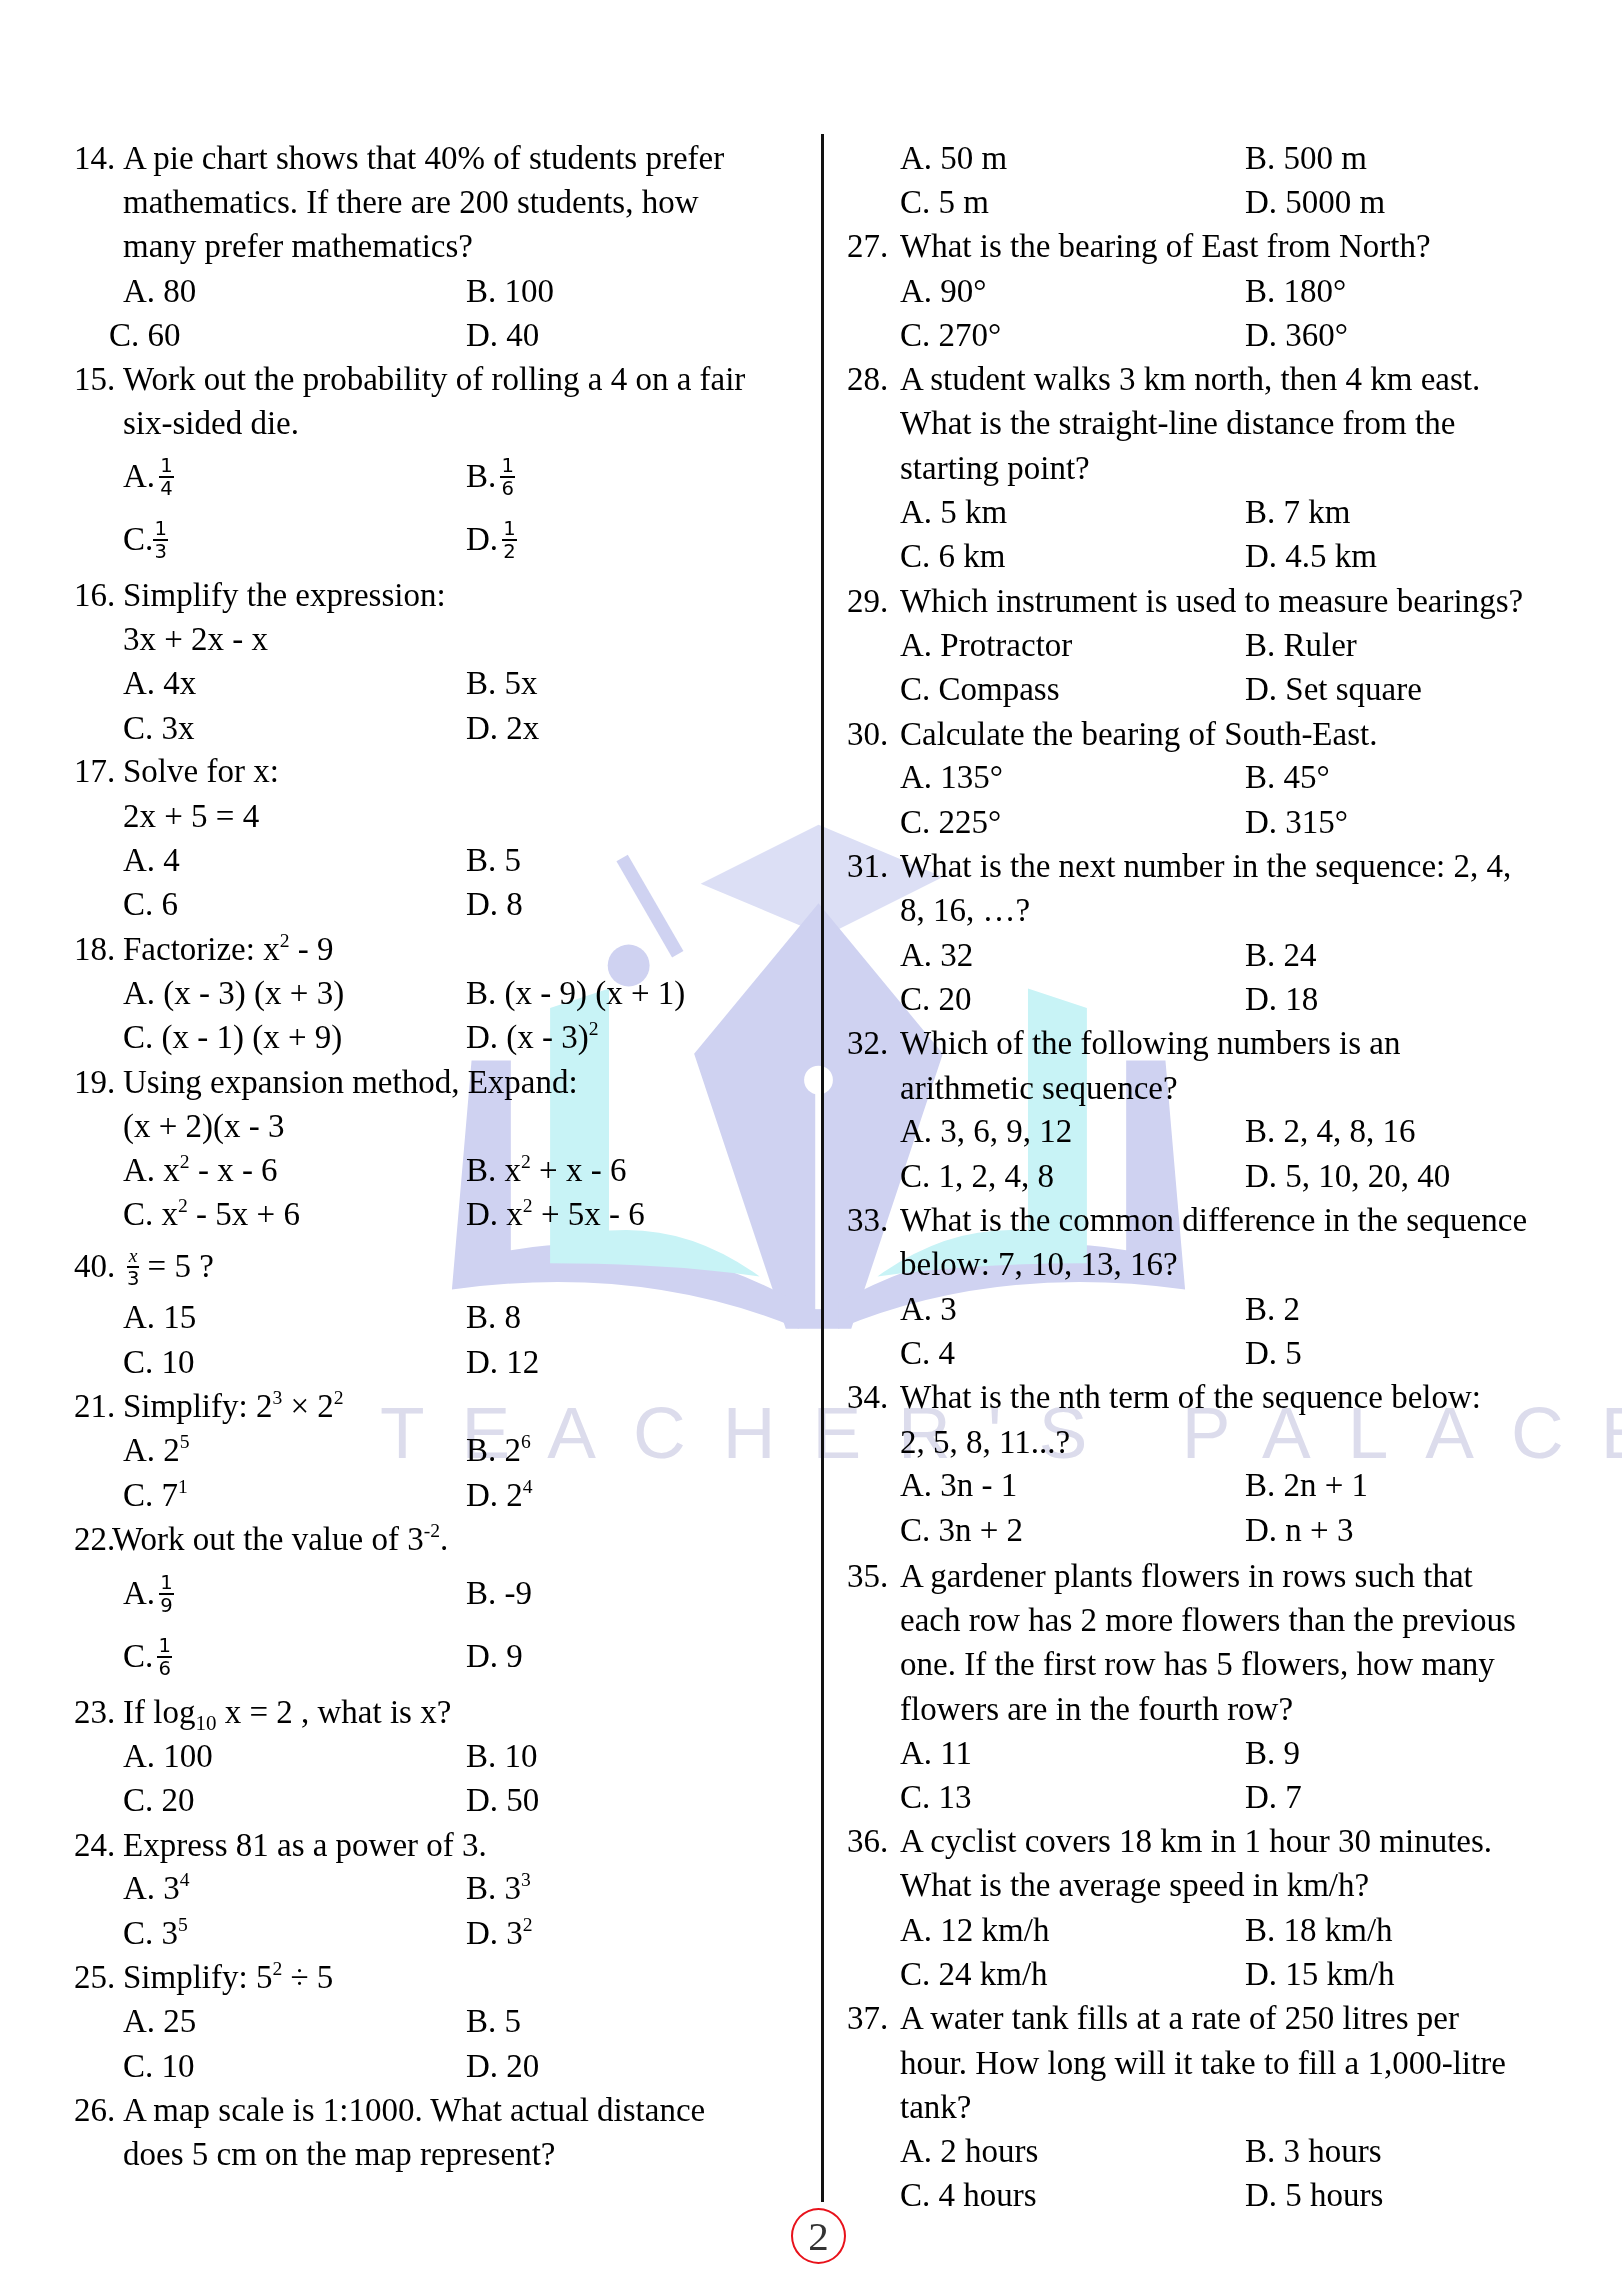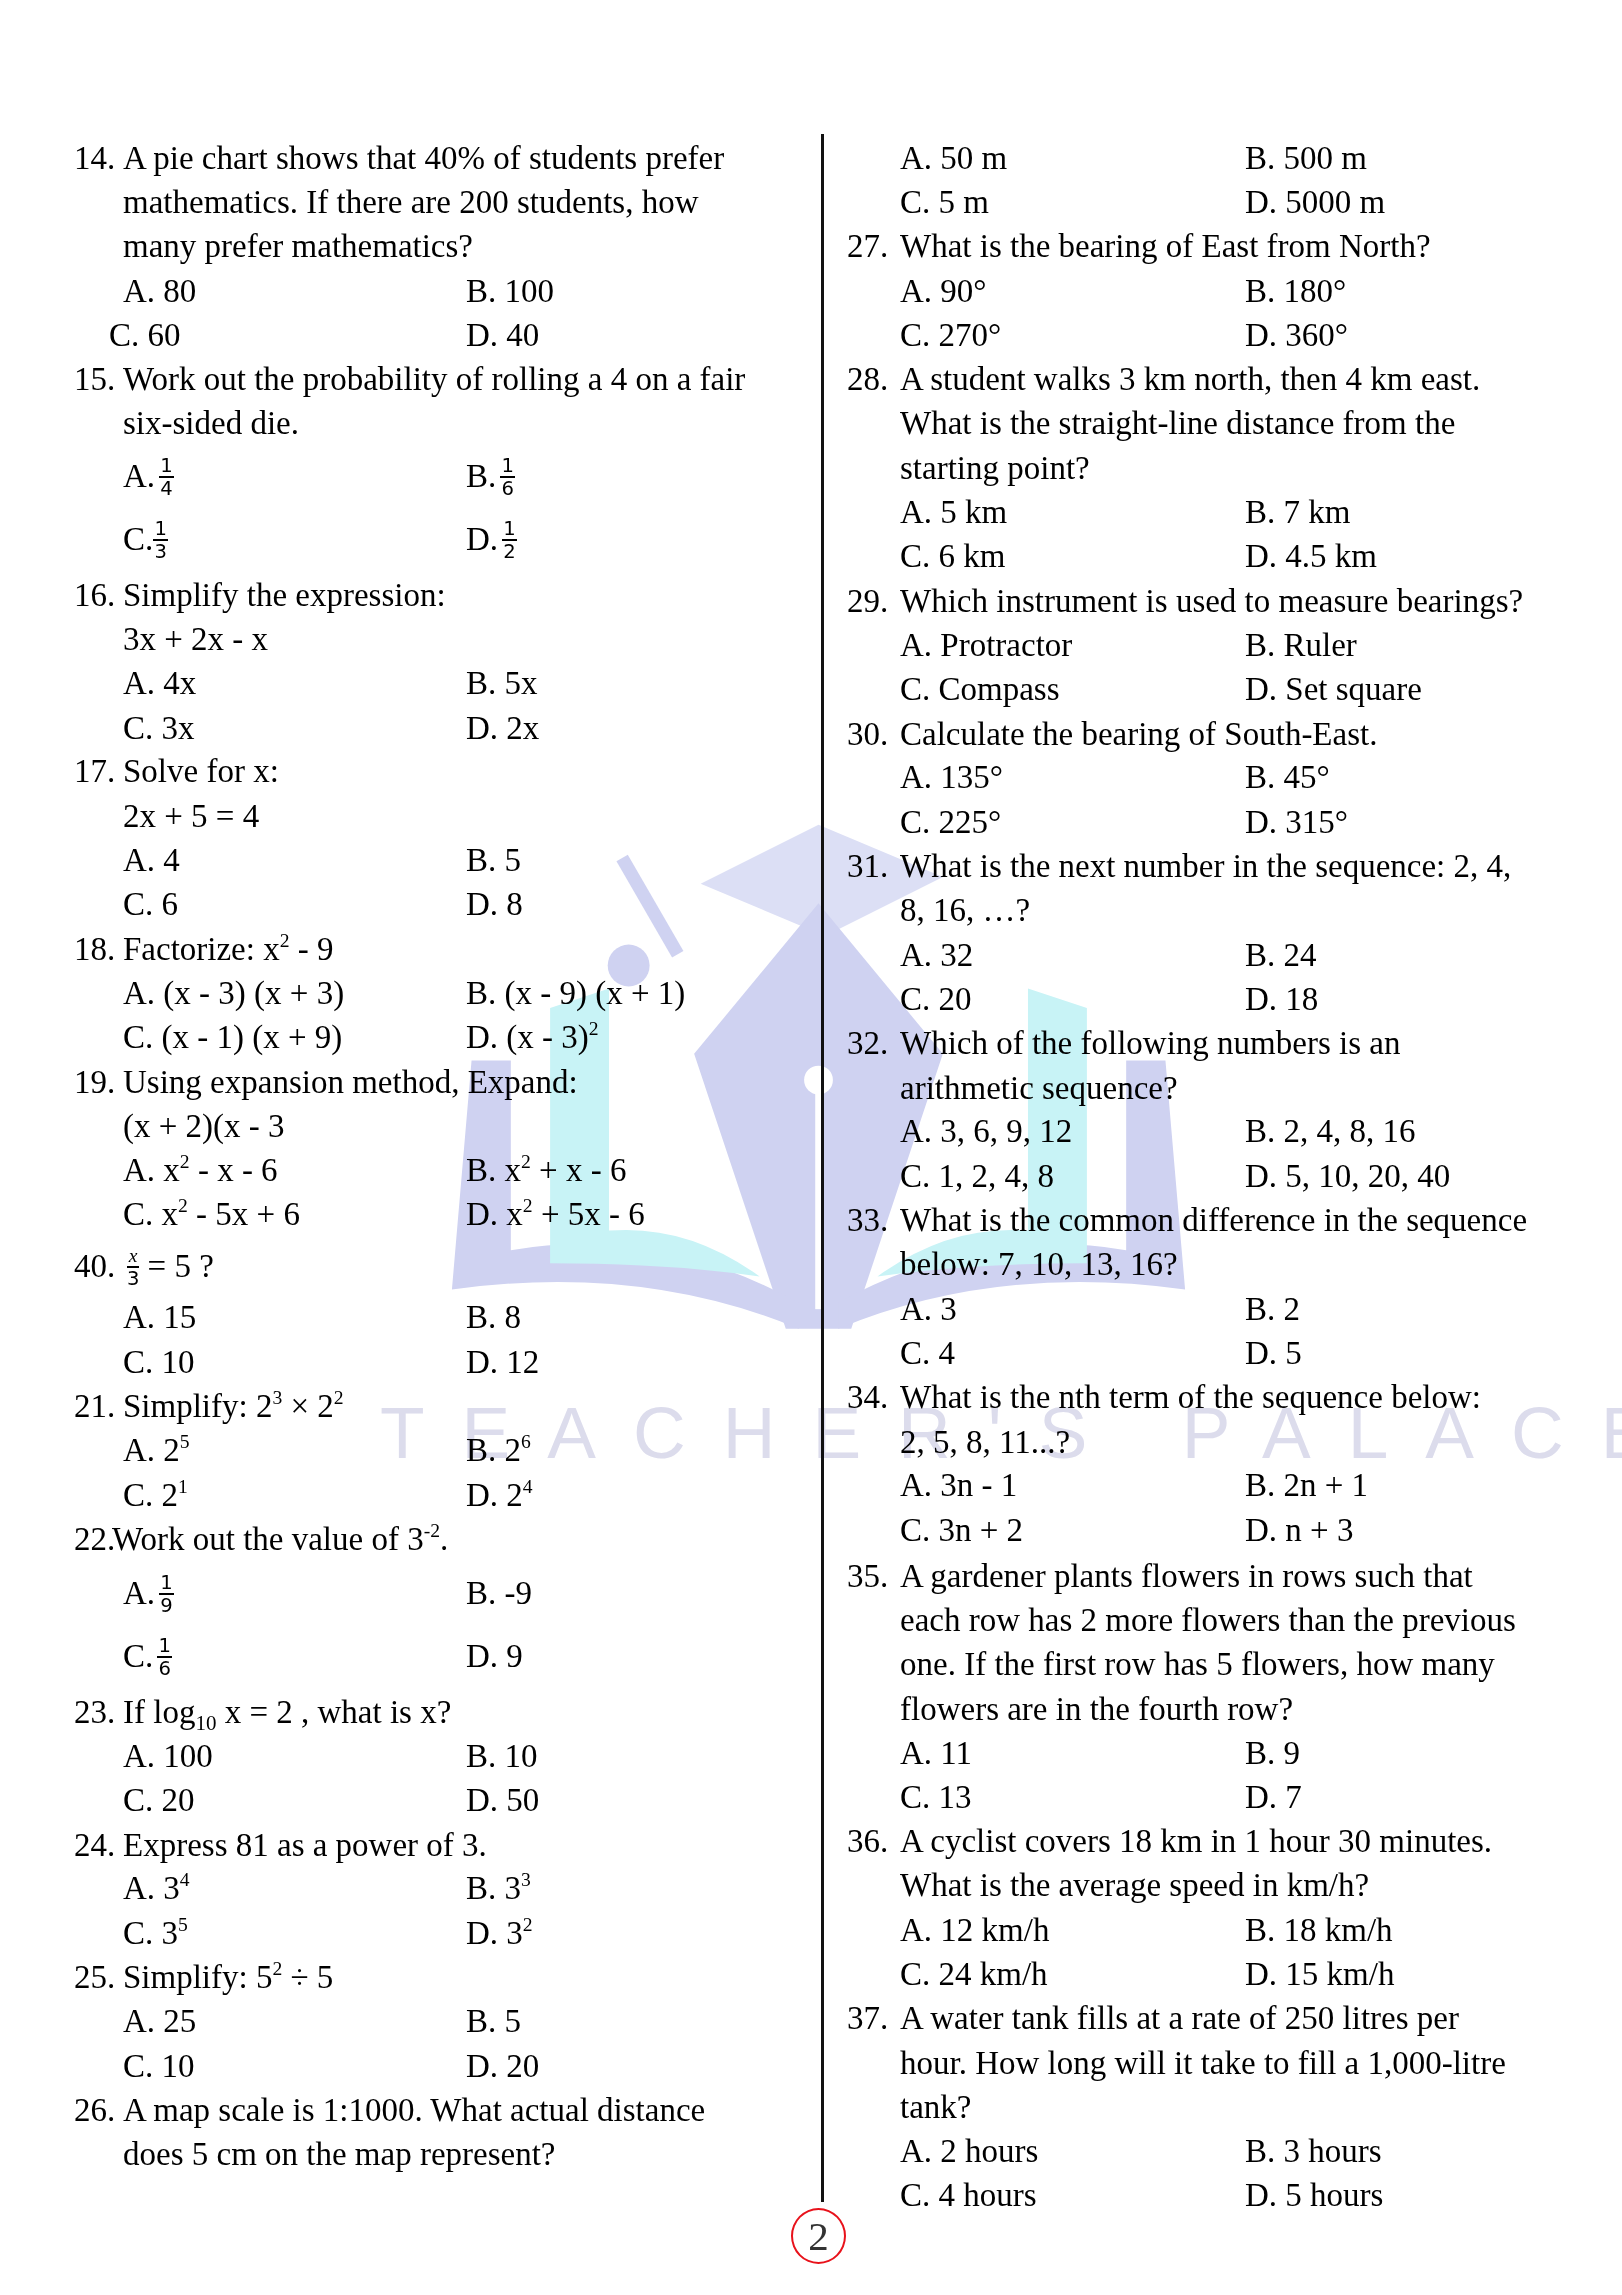--- a/index.html
+++ b/index.html
@@ -124,21 +124,21 @@
       <div class="line" style="left:466px;top:1317px">B. 8</div>
       <div class="line" style="left:123px;top:1362px">C. 10</div>
       <div class="line" style="left:466px;top:1362px">D. 12</div>
     </div>
 
     <div>
       <div class="line" style="left:74px;top:1406px">21.</div>
       <div class="line" style="left:123px;top:1406px"><span>Simplify:  2</span><sup>3</sup><span> × 2</span><sup>2</sup></div>
       <div class="line" style="left:123px;top:1450px"><span>A. 2</span><sup>5</sup></div>
       <div class="line" style="left:466px;top:1450px"><span>B. 2</span><sup>6</sup></div>
-      <div class="line" style="left:123px;top:1495px"><span>C. 2</span><sup>1</sup></div>
+      <div class="line" style="left:123px;top:1495px"><span>C. 7</span><sup>1</sup></div>
       <div class="line" style="left:466px;top:1495px"><span>D. 2</span><sup>4</sup></div>
     </div>
 
     <div>
       <div class="line" style="left:74px;top:1539px">22.</div>
       <div class="line" style="left:112px;top:1539px"><span>Work out the value of 3</span><sup>-2</sup><span>.</span></div>
       <div class="line" style="left:123px;top:1593px"><span>A.</span><span class="frac"><span class="n">1</span><span class="d">9</span></span></div>
       <div class="line" style="left:466px;top:1593px">B. -9</div>
       <div class="line" style="left:123px;top:1656px"><span>C.</span><span class="frac"><span class="n">1</span><span class="d">6</span></span></div>
       <div class="line" style="left:466px;top:1656px">D. 9</div>

